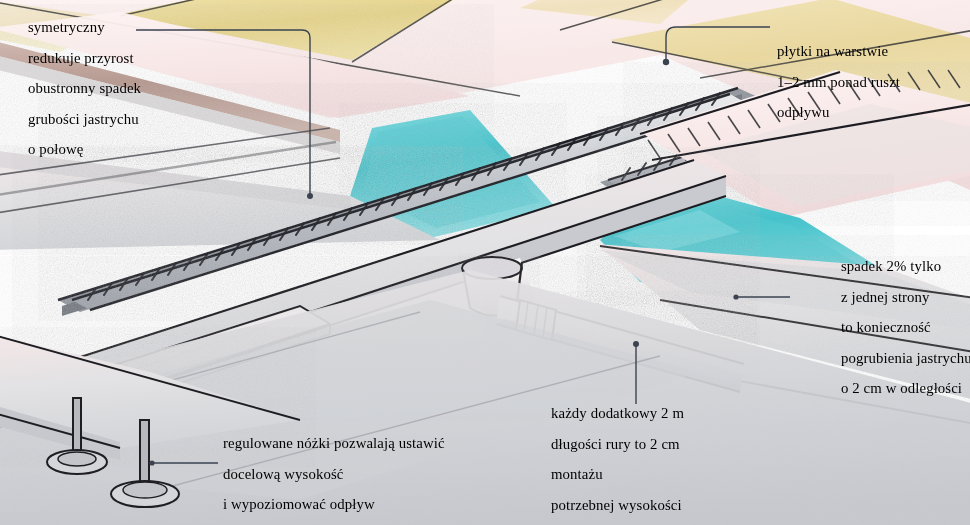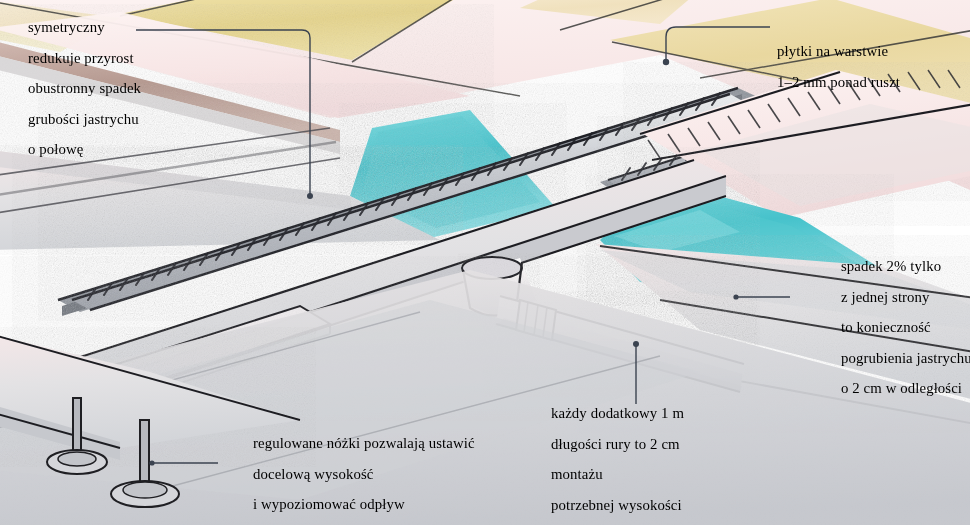--- a/index.html
+++ b/index.html
@@ -19,21 +19,21 @@
     line-height:30.5px;
     letter-spacing:.1px;
     white-space:nowrap;
     font-family:Liberation Serif, serif;
   }
   .ann div{white-space:nowrap;}
   #ann-tl{left:28px;  top:12px;}
   #ann-tr{left:777px; top:12px;margin-top:24px;}
   #ann-r { left:841px; top:251px;}
   #ann-b { left:551px; top:398px;}
-  #ann-bl{ left:223px; top:428px;margin-left:30px;}
+  #ann-bl{ left:223px; top:428px;}
 </style>
 </head>
 <body>
 
 <div id="root">
 
   <svg id="art" viewBox="0 0 970 525">
     <defs>
       <linearGradient id="gTilePink" x1="0" y1="0" x2="0.3" y2="1">
         <stop offset="0%" stop-color="#fdf4f3"></stop>
@@ -361,32 +361,33 @@
     <div>symetryczny</div>
     <div>redukuje przyrost</div>
     <div>obustronny spadek</div>
     <div>grubości jastrychu</div>
     <div>o połowę</div>
   </div>
 
   <div class="ann" id="ann-tr">
     <div>płytki na warstwie</div>
     <div>1–2 mm ponad ruszt</div>
+    <div>odpływu</div>
   </div>
 
   <div class="ann" id="ann-r">
     <div>spadek 2% tylko</div>
     <div>z jednej strony</div>
     <div>to konieczność</div>
     <div>pogrubienia jastrychu</div>
     <div>o 2 cm w odległości</div>
   </div>
 
   <div class="ann" id="ann-b">
-    <div>każdy dodatkowy 1 m</div>
+    <div>każdy dodatkowy 2 m</div>
     <div>długości rury to 2 cm</div>
     <div>montażu</div>
     <div>potrzebnej wysokości</div>
   </div>
 
   <div class="ann" id="ann-bl">
     <div>regulowane nóżki pozwalają ustawić</div>
     <div>docelową wysokość</div>
     <div>i wypoziomować odpływ</div>
   </div>

